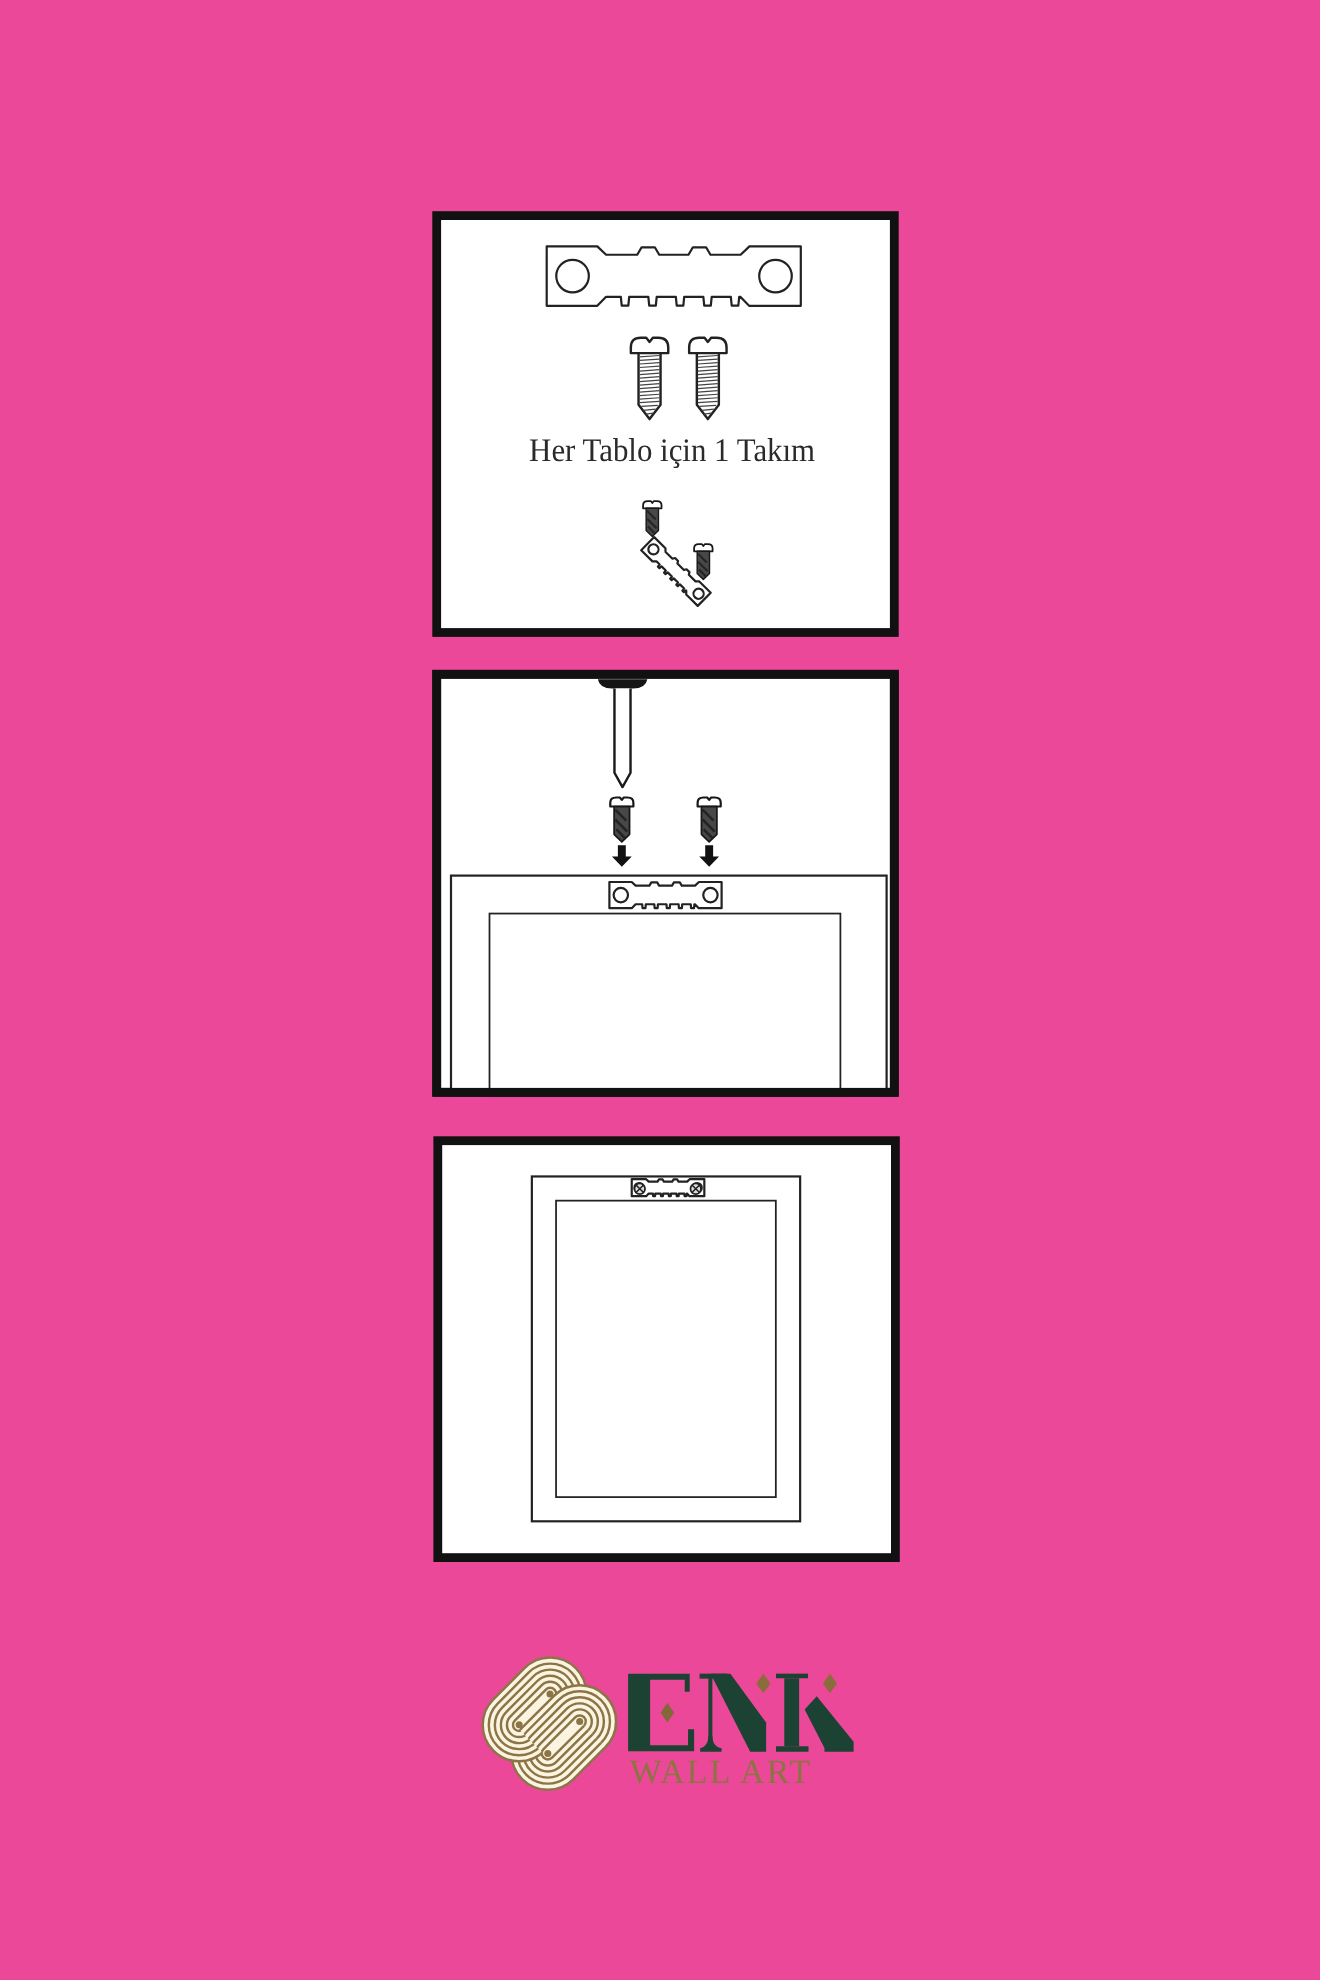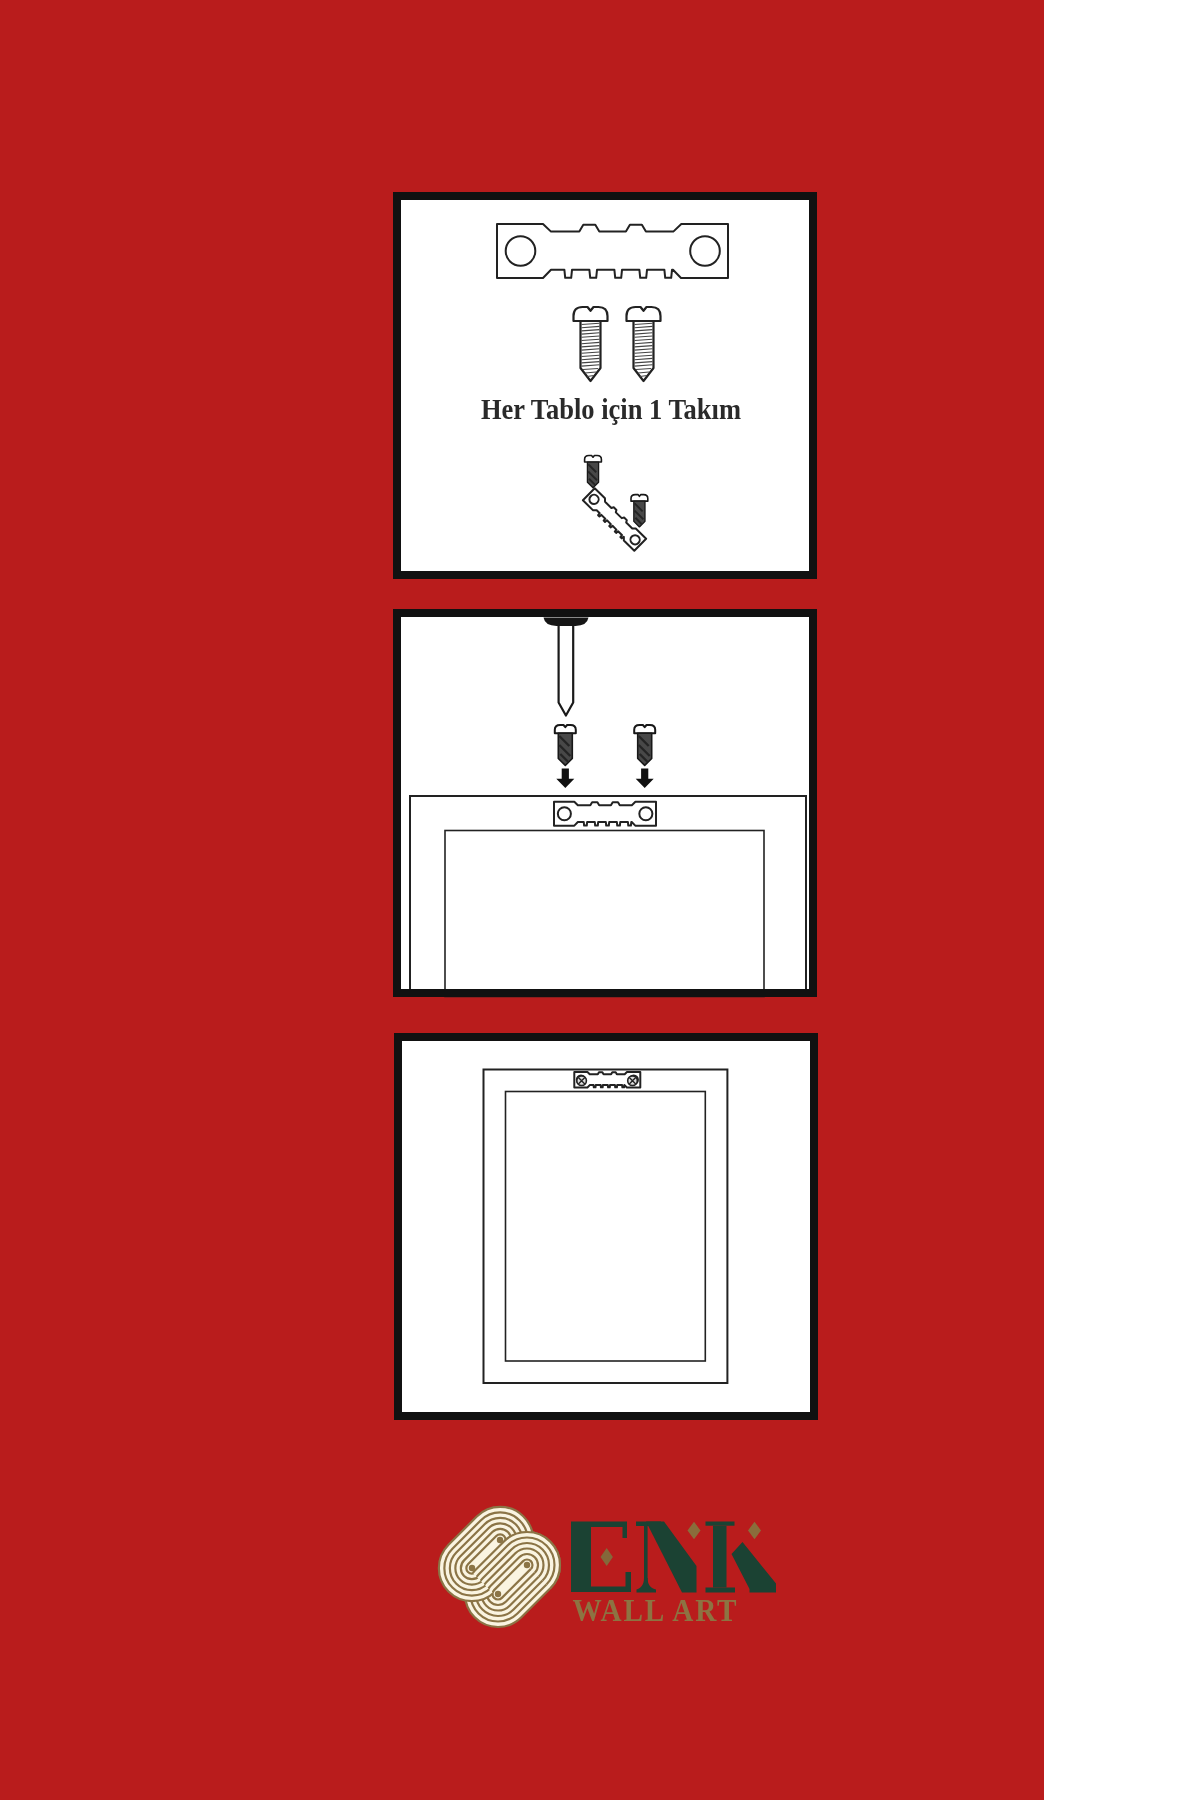--- a/index.html
+++ b/index.html
@@ -1,16 +1,16 @@
 <!DOCTYPE html>
 <html><head>
 <meta charset="utf-8">
 <style>
   html,body{margin:0;padding:0;background:#ffffff;}
-  .page{position:relative;width:1044px;height:1800px;background:#b91c1c;overflow:hidden;font-weight:bold;}
+  .page{position:relative;width:1200px;height:1800px;background:#ec4899;overflow:hidden;}
   svg text{font-family:"Liberation Serif", serif;}
 </style>
 </head>
 <body>
 <div class="page">
 <svg width="1200" height="1800" viewBox="0 0 1200 1800" xmlns="http://www.w3.org/2000/svg">
 <defs>
 
   <g id="plate">
     <path d="M0,0 H46 L54,7.6 H82.3 L86.3,0.8 H98.3 L102.3,7.6 H128.9 L132.9,0.8 H144.9 L148.9,7.6 H176.3 L184.3,0 H231 V54 H184 L176,45.8 L175,45.8 L174.2,53.8 L168.2,53.8 L167.4,45.8 L150,45.8 L149.2,53.8 L143.2,53.8 L142.4,45.8 L125,45.8 L124.2,53.8 L118.2,53.8 L117.4,45.8 L100,45.8 L99.2,53.8 L93.2,53.8 L92.4,45.8 L75,45.8 L74.2,53.8 L68.2,53.8 L67.4,45.8 L54,45.8 L46,54 H0 Z" fill="#ffffff" stroke="#222222" stroke-width="2" vector-effect="non-scaling-stroke" stroke-linejoin="round"></path>

